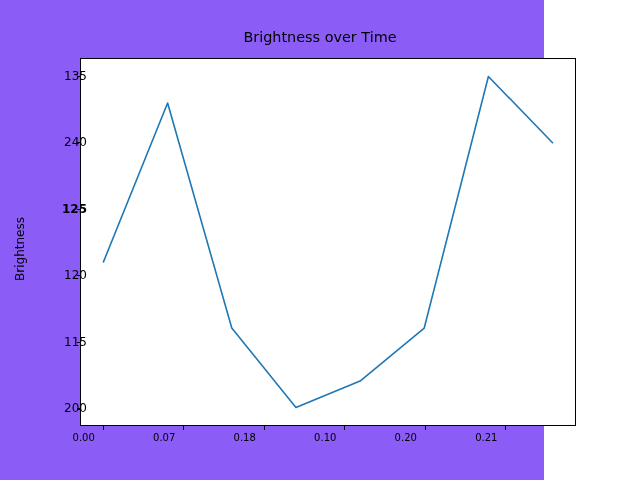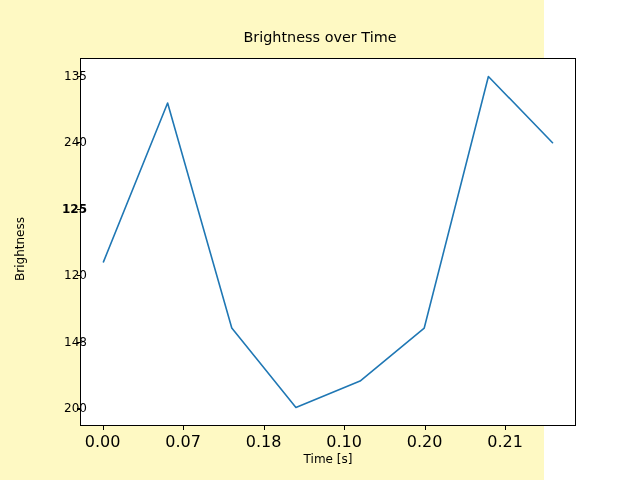--- a/index.html
+++ b/index.html
@@ -10,21 +10,21 @@
   body {
     width: 640px;
     height: 480px;
     font-family: "DejaVu Sans", sans-serif;
     overflow: hidden;
   }
   #figure {
     position: relative;
     width: 544px;
     height: 480px;
-    background: #fef9c3;
+    background: #8b5cf6;
   }
   #chart-title {
     position: absolute;
     left: 0;
     top: 29px;
     width: 640px;
     text-align: center;
     font-size: 14.4px;
     color: #000000;
     letter-spacing: 0px;
@@ -64,22 +64,22 @@
     width: 3.5px;
     height: 1.1px;
     background: #000000;
     left: 76.5px;
   }
   .xtick-label {
     position: absolute;
     top: 432px;
     width: 60px;
     margin-left: -30px;
-    text-align: center;
-    font-size: 16px;
+    text-align: left;
+    font-size: 10px;
     color: #000000;
     white-space: nowrap;
   }
   .xtick-mark {
     position: absolute;
     top: 426px;
     width: 1.1px;
     height: 3.5px;
     background: #000000;
   }
@@ -121,21 +121,21 @@
   <div class="tick-group" id="ytick-marks">
       <div class="ytick-mark" style="top: 408.43px;"></div>
       <div class="ytick-mark" style="top: 341.86px;"></div>
       <div class="ytick-mark" style="top: 275.29px;"></div>
       <div class="ytick-mark" style="top: 208.71px;"></div>
       <div class="ytick-mark" style="top: 142.14px;"></div>
       <div class="ytick-mark" style="top: 75.57px;"></div>
     </div>
   <div class="tick-group" id="ytick-labels">
       <div class="ytick-label" style="top: 408.43px; left: 0px; width: 71px;">200</div>
-      <div class="ytick-label" style="top: 341.86px; left: 0px; width: 71px;">148</div>
+      <div class="ytick-label" style="top: 341.86px; left: 0px; width: 71px;">115</div>
       <div class="ytick-label" style="top: 275.29px; left: 0px; width: 71px;">120</div>
       <div class="ytick-label" style="top: 208.71px; left: 0px; width: 71px; font-weight: bold;">125</div>
       <div class="ytick-label" style="top: 142.14px; left: 0px; width: 71px;">240</div>
       <div class="ytick-label" style="top: 75.57px; left: 0px; width: 71px;">135</div>
     </div>
   <div class="tick-group" id="xtick-marks">
       <div class="xtick-mark" style="left: 102.55px;"></div>
       <div class="xtick-mark" style="left: 183.06px;"></div>
       <div class="xtick-mark" style="left: 263.58px;"></div>
       <div class="xtick-mark" style="left: 344.1px;"></div>
@@ -144,16 +144,15 @@
     </div>
   <div class="tick-group" id="xtick-labels">
       <div class="xtick-label" style="left: 102.55px;">0.00</div>
       <div class="xtick-label" style="left: 183.06px;">0.07</div>
       <div class="xtick-label" style="left: 263.58px;">0.18</div>
       <div class="xtick-label" style="left: 344.1px;">0.10</div>
       <div class="xtick-label" style="left: 424.62px;">0.20</div>
       <div class="xtick-label" style="left: 505.14px;">0.21</div>
     </div>
 
-  <div id="xlabel">Time [s]</div>
   <div id="ylabel">Brightness</div>
 
 </div>
 
 </body></html>

